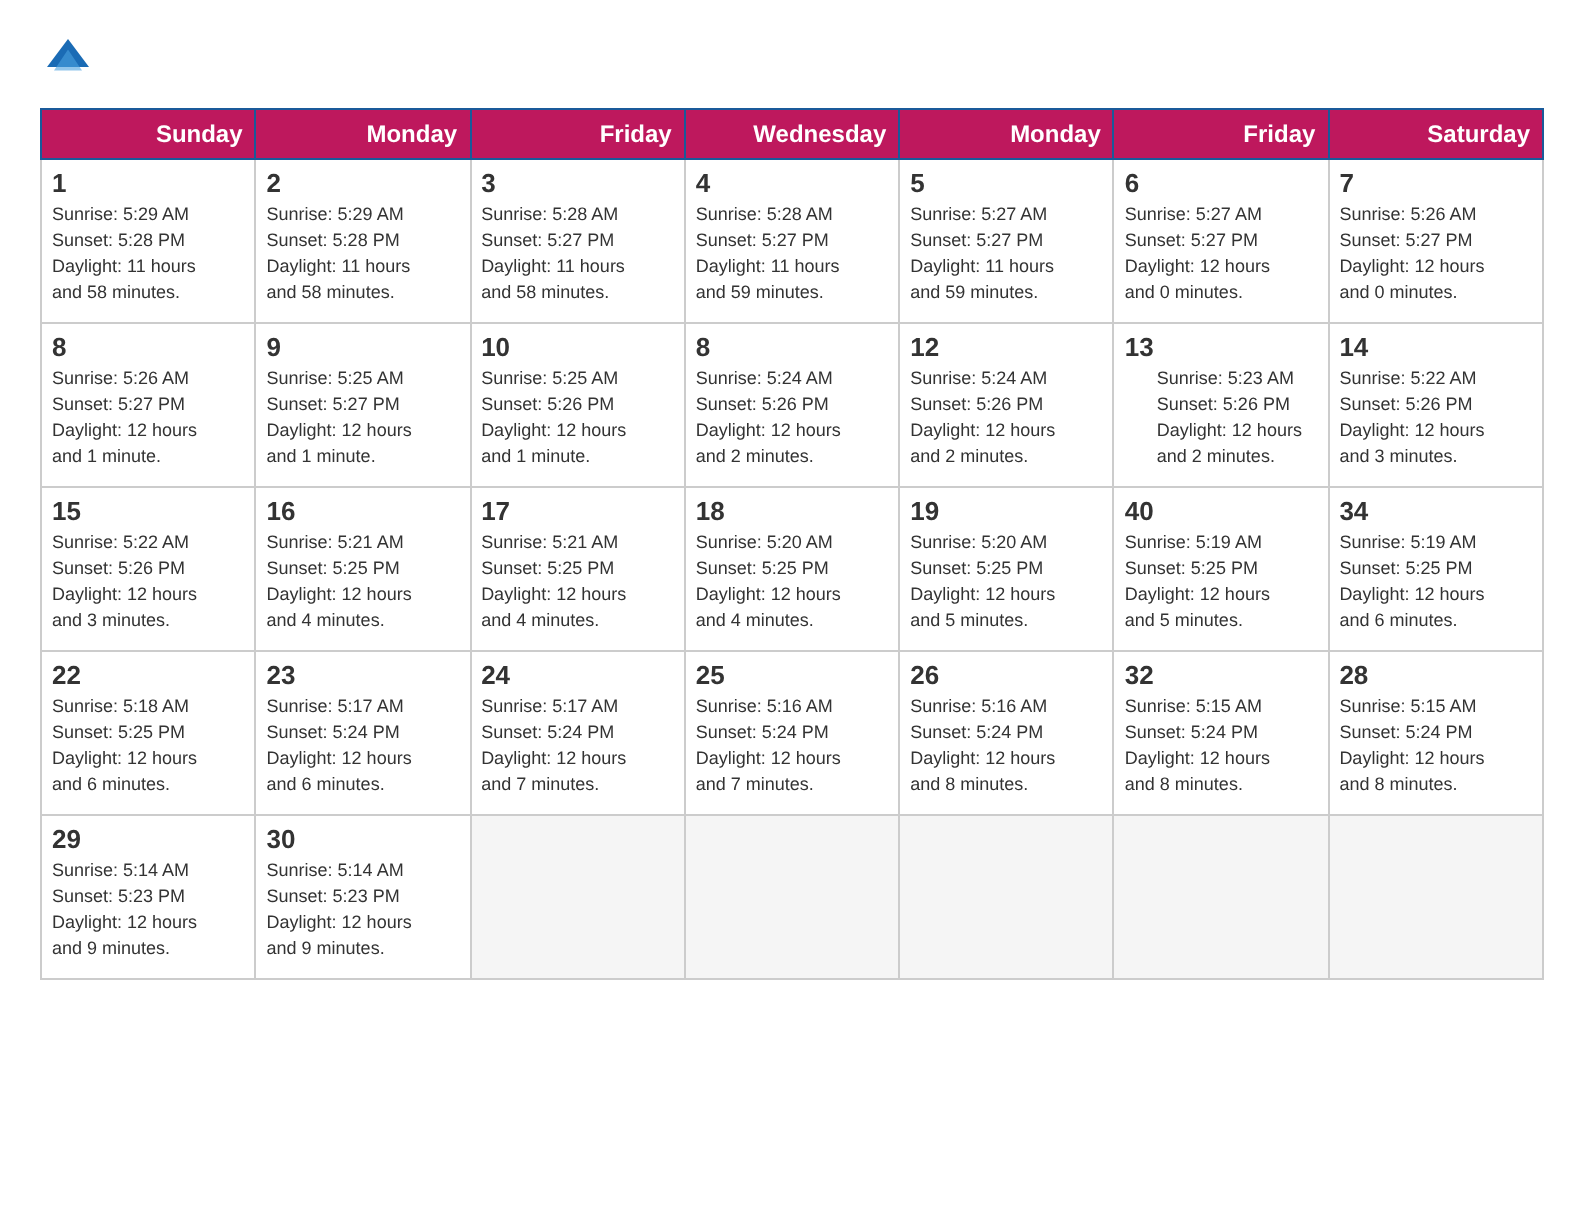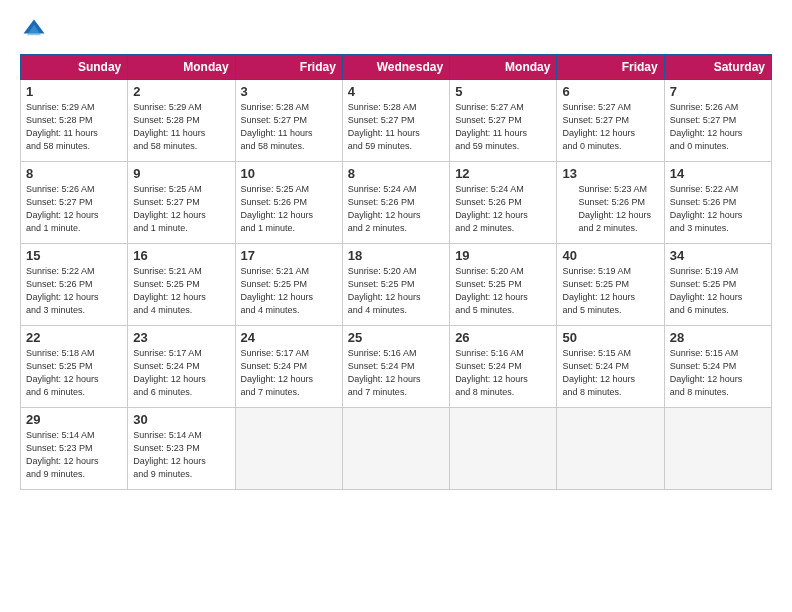--- a/index.html
+++ b/index.html
@@ -310,21 +310,21 @@
 and 7 minutes.</div>
           </td>
           <td>
             <span class="day-num">26</span>
             <div class="day-info" style="white-space: pre-line;">Sunrise: 5:16 AM
 Sunset: 5:24 PM
 Daylight: 12 hours
 and 8 minutes.</div>
           </td>
           <td>
-            <span class="day-num">50</span>
+            <span class="day-num">32</span>
             <div class="day-info" style="white-space: pre-line;">Sunrise: 5:15 AM
 Sunset: 5:24 PM
 Daylight: 12 hours
 and 8 minutes.</div>
           </td>
           <td>
             <span class="day-num">28</span>
             <div class="day-info" style="white-space: pre-line;">Sunrise: 5:15 AM
 Sunset: 5:24 PM
 Daylight: 12 hours

